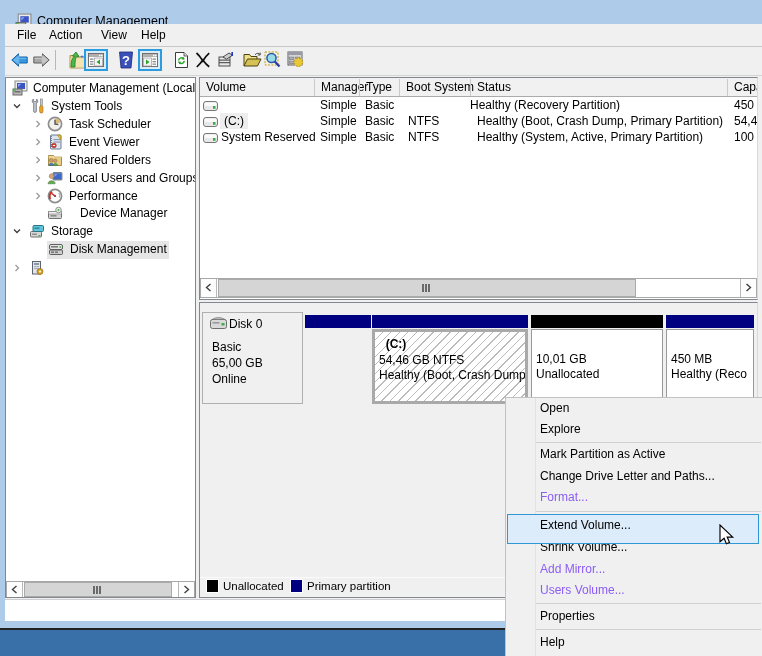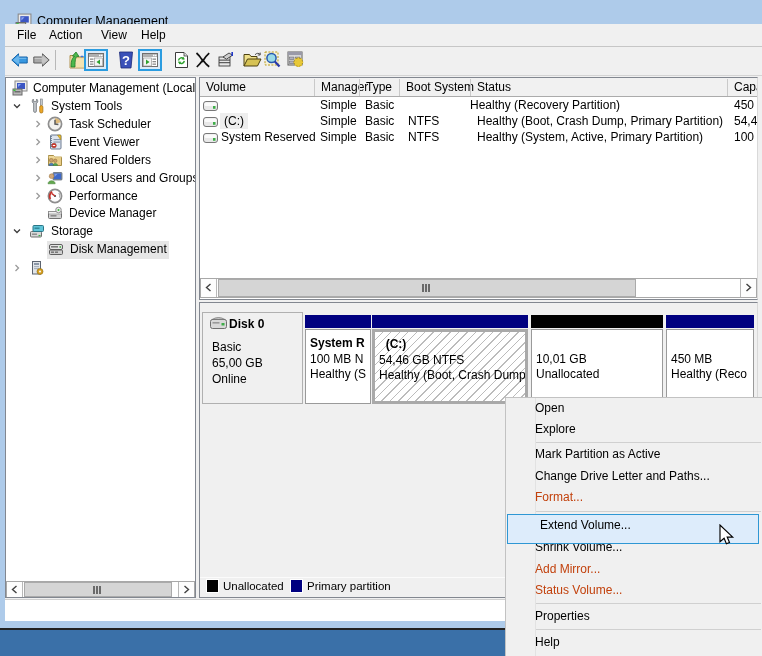--- a/index.html
+++ b/index.html
@@ -39,23 +39,23 @@
   .lcell { position:absolute; top:0; }
   #list-hsb { position:absolute; left:0; top:200px; width:557px; height:20px; }
   
   #diskpane { left:199px; top:302px; width:559px; height:296px; background:#f0f0f0; border:1px solid #828790; border-right-color:#d9d9d9; overflow:hidden; }
   .pbox { position:absolute; top:12px; height:90px; }
   .pbar { position:absolute; left:0; top:0; width:100%; height:13px; background:#000080; }
   .pcont { position:absolute; left:0; top:14px; width:100%; height:75px; background:#fff; border:1px solid #9a9a9a; overflow:hidden; }
   .ptxt { position:absolute; left:4px; top:6px; font-size:12px; line-height:15.5px; white-space:nowrap; }
   
   #cmenu { left:505px; top:397px; width:259px; height:259px; background:#f0f0f0; border:1px solid #c2c2c2; border-bottom:none; }
-  .mi { position:absolute; left:29px; width:223px; height:21px; line-height:21px; }
+  .mi { position:absolute; left:29px; width:223px; height:21px; line-height:21px; padding-left:5px; }
   .msep { position:absolute; left:30px; width:225px; height:1px; background:#d0d0d0; }
-  .gray { color:#c2410c; }
+  .gray { color:#8b5cf6; }
   #mhl { left:507px; top:514px; width:252px; height:30px; background:#ddecfb; border:1px solid #2e97d4; }
   #mhl span { position:absolute; left:32px; top:0; height:20px; line-height:20px; }
 </style>
 </head>
 <body>
   <div id="frame" class="abs"></div>
   <div id="titlebar" class="abs">
     <svg class="abs" style="left:15px;top:3px" width="17" height="17" viewBox="0 0 16 16">
       <rect x="3" y="1" width="12" height="10" fill="#ececec" stroke="#8a8a8a"></rect>
       <rect x="5" y="3" width="8" height="6" fill="#3b56c4"></rect>
@@ -244,21 +244,21 @@
     </svg>
     <div class="trow" style="left:63px;top:109px">Performance</div>
 
     <svg class="ticon" style="left:41px;top:127px" width="16" height="16" viewBox="0 0 16 16">
       <rect x="1.5" y="6.5" width="13" height="7" rx="1" fill="#d4d4d4" stroke="#707070"></rect>
       <rect x="1.5" y="6.5" width="13" height="2.5" fill="#efefef" stroke="#707070" stroke-width=".5"></rect>
       <circle cx="11.5" cy="5" r="2.8" fill="#e8e8e8" stroke="#707070" stroke-width=".7"></circle>
       <circle cx="11.5" cy="5" r="1" fill="#40b840"></circle>
       <rect x="3.5" y="10" width="6" height="1.6" fill="#8a8a8a"></rect>
     </svg>
-    <div class="trow" style="left:63px;top:126px">Device Manager</div>
+    <div class="trow" style="left:74px;top:126px">Device Manager</div>
 
     <svg class="chev" style="left:6px;top:148px" width="10" height="10" viewBox="0 0 10 10">
       <path d="M2 3.5 L5 6.5 L8 3.5" fill="none" stroke="#3c3c3c" stroke-width="1.3"></path>
     </svg>
     <svg class="ticon" style="left:23px;top:145px" width="16" height="16" viewBox="0 0 16 16">
       <rect x="1.5" y="8.5" width="11" height="5.5" rx="1" fill="#d8d8d8" stroke="#6f6f6f"></rect>
       <rect x="3" y="10.5" width="5" height="1.4" fill="#8a8a8a"></rect>
       <rect x="9.5" y="12" width="2" height="1.2" fill="#3fae49"></rect>
       <rect x="4" y="2.5" width="10.5" height="6" rx="1" fill="#5fc4d8" stroke="#2a7686"></rect>
       <rect x="5.5" y="4.5" width="5" height="1.4" fill="#2e8496"></rect>
@@ -373,29 +373,26 @@
   </div>
   <div id="diskpane" class="abs">
 
     <div class="abs" style="left:2px;top:9px;width:101px;height:92px;background:#f0f0f0;border:1px solid #b0b0b0">
       <svg class="abs" style="left:7px;top:4px" width="17" height="12" viewBox="0 0 17 12">
         <rect x=".5" y="2.5" width="16" height="9" rx="2" fill="#d9d9d9" stroke="#6f6f6f"></rect>
         <path d="M2 2.5 Q8.5 -1.5 15 2.5 Z" fill="#c2c2c2" stroke="#6f6f6f" stroke-width=".7"></path>
         <rect x="11.5" y="6" width="3" height="2.5" fill="#3fae49"></rect>
         <rect x="2.5" y="5" width="7" height="1.6" fill="#9a9a9a"></rect>
       </svg>
-      <div class="abs" style="left:26px;top:3px;font-weight:bold;line-height:16px">Disk 0</div>
+      <div class="abs" style="left:26px;top:3px;font-weight:normal;line-height:16px">Disk 0</div>
       <div class="abs" style="left:9px;top:26px;line-height:16px">Basic<br>65,00 GB<br>Online</div>
     </div>
 
     <div class="pbox" style="left:105px;width:66px">
       <div class="pbar"></div>
-      <div class="pcont">
-        <div class="ptxt"><b>System R</b><br>100 MB N<br>Healthy (S</div>
-      </div>
     </div>
 
     <div class="pbox" style="left:172px;width:156px">
       <div class="pbar"></div>
       <div class="pcont" style="border:3px solid #a9a9a9;background:repeating-linear-gradient(135deg,#fff 0 5px,#bcbcbc 5px 6px)">
         <div class="ptxt" style="top:5px"><b>&nbsp;&nbsp;(C:)</b><br>54,46 GB NTFS<br>Healthy (Boot, Crash Dump</div>
       </div>
     </div>
 
     <div class="pbox" style="left:331px;width:132px">
@@ -425,21 +422,21 @@
     <div style="position:absolute;left:29px;top:0;width:1px;height:100%;background:#e2e2e2"></div>
     <div class="mi" style="top:0">Open</div>
     <div class="mi" style="top:21px">Explore</div>
     <div class="msep" style="top:44px"></div>
     <div class="mi" style="top:46px">Mark Partition as Active</div>
     <div class="mi" style="top:68px">Change Drive Letter and Paths...</div>
     <div class="mi gray" style="top:89px">Format...</div>
     <div class="msep" style="top:113px"></div>
     <div class="mi" style="top:139px">Shrink Volume...</div>
     <div class="mi gray" style="top:161px">Add Mirror...</div>
-    <div class="mi gray" style="top:182px">Status Volume...</div>
+    <div class="mi gray" style="top:182px">Users Volume...</div>
     <div class="msep" style="top:205px"></div>
     <div class="mi" style="top:208px">Properties</div>
     <div class="msep" style="top:231px"></div>
     <div class="mi" style="top:234px">Help</div>
   </div>
   <div id="mhl" class="abs">
     <span>Extend Volume...</span>
   </div>
   <svg id="cursor" class="abs" style="left:719px;top:524px" width="17" height="23" viewBox="0 0 17 23">
     <path d="M1,1 L1,17.8 L5.1,14.2 L7.4,19.8 L10.5,18.5 L8.2,13.1 L13.7,13.1 Z" fill="#fff" stroke="#000" stroke-width="1.15"></path>

